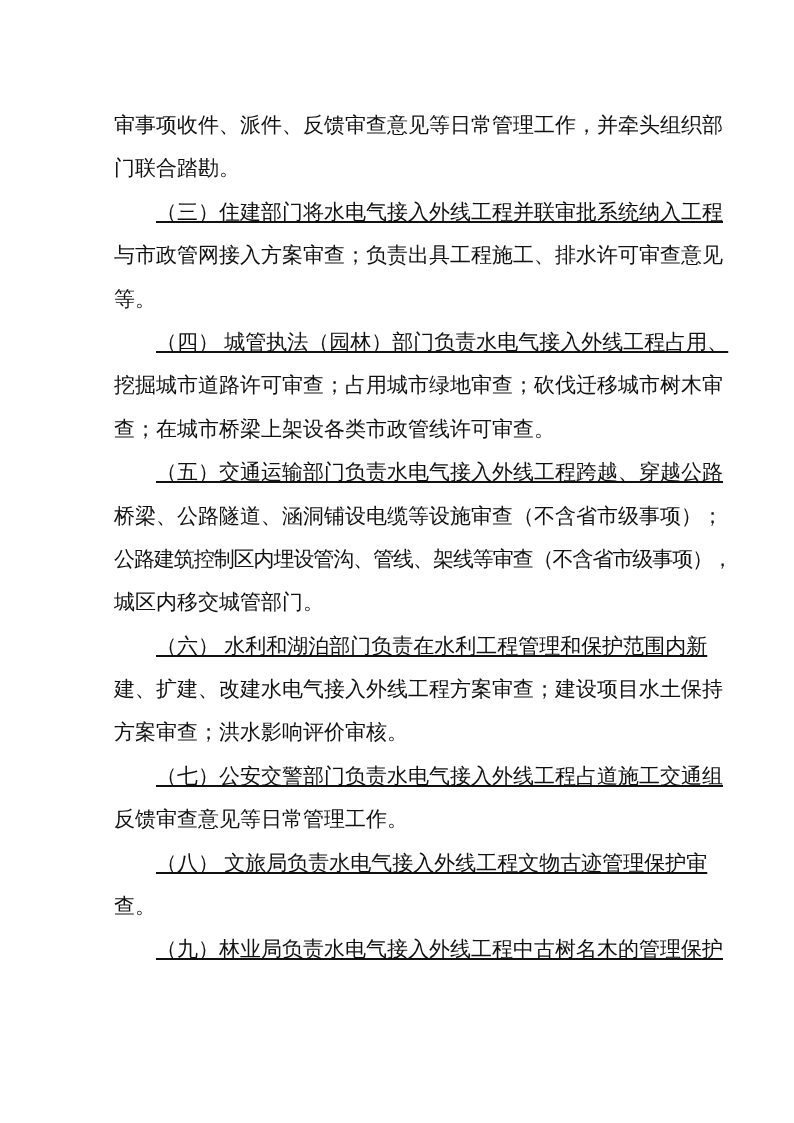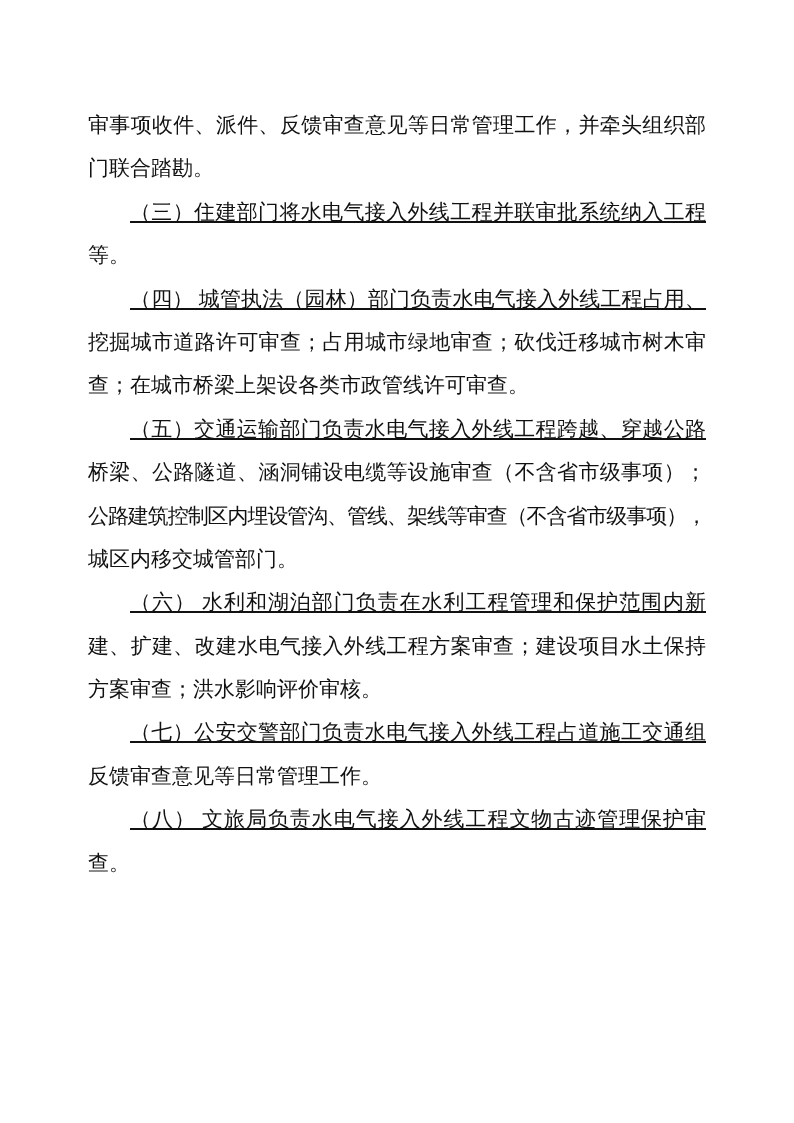--- a/index.html
+++ b/index.html
@@ -23,47 +23,50 @@
     width: 618px;
   }
   .doc-line {
     font-size: 21px;
     line-height: 43.4px;
     height: 43.4px;
     white-space: nowrap;
     text-align: justify;
     text-align-last: justify;
     color: #111111;
+    margin-left: 26px;
   }
   .doc-line.indent {
     text-indent: 42px;
     text-decoration: underline;
   }
   .doc-line.para-end {
     text-align: right;
     text-align-last: left;
   }
 </style>
 </head>
 <body>
 
 <div class="page">
   <div class="doc" id="doc">
       <div class="doc-line">审事项收件、派件、反馈审查意见等日常管理工作，并牵头组织部</div>
       <div class="doc-line para-end">门联合踏勘。</div>
       <div class="doc-line indent">（三）住建部门将水电气接入外线工程并联审批系统纳入工程</div>
+      <div class="doc-line">与市政管网接入方案审查；负责出具工程施工、排水许可审查意见</div>
       <div class="doc-line para-end">等。</div>
       <div class="doc-line indent">（四） 城管执法（园林）部门负责水电气接入外线工程占用、</div>
       <div class="doc-line">挖掘城市道路许可审查；占用城市绿地审查；砍伐迁移城市树木审</div>
       <div class="doc-line para-end">查；在城市桥梁上架设各类市政管线许可审查。</div>
       <div class="doc-line indent">（五）交通运输部门负责水电气接入外线工程跨越、穿越公路</div>
       <div class="doc-line">桥梁、公路隧道、涵洞铺设电缆等设施审查（不含省市级事项）；</div>
       <div class="doc-line" style="letter-spacing: -1.06452px;">公路建筑控制区内埋设管沟、管线、架线等审查（不含省市级事项），</div>
       <div class="doc-line para-end">城区内移交城管部门。</div>
       <div class="doc-line indent">（六） 水利和湖泊部门负责在水利工程管理和保护范围内新</div>
       <div class="doc-line">建、扩建、改建水电气接入外线工程方案审查；建设项目水土保持</div>
       <div class="doc-line para-end">方案审查；洪水影响评价审核。</div>
       <div class="doc-line indent">（七）公安交警部门负责水电气接入外线工程占道施工交通组</div>
       <div class="doc-line para-end">反馈审查意见等日常管理工作。</div>
       <div class="doc-line indent">（八） 文旅局负责水电气接入外线工程文物古迹管理保护审</div>
       <div class="doc-line para-end">查。</div>
+      <div class="doc-line indent">（九）林业局负责水电气接入外线工程中古树名木的管理保护</div>
     </div>
 </div>
 
 </body></html>

